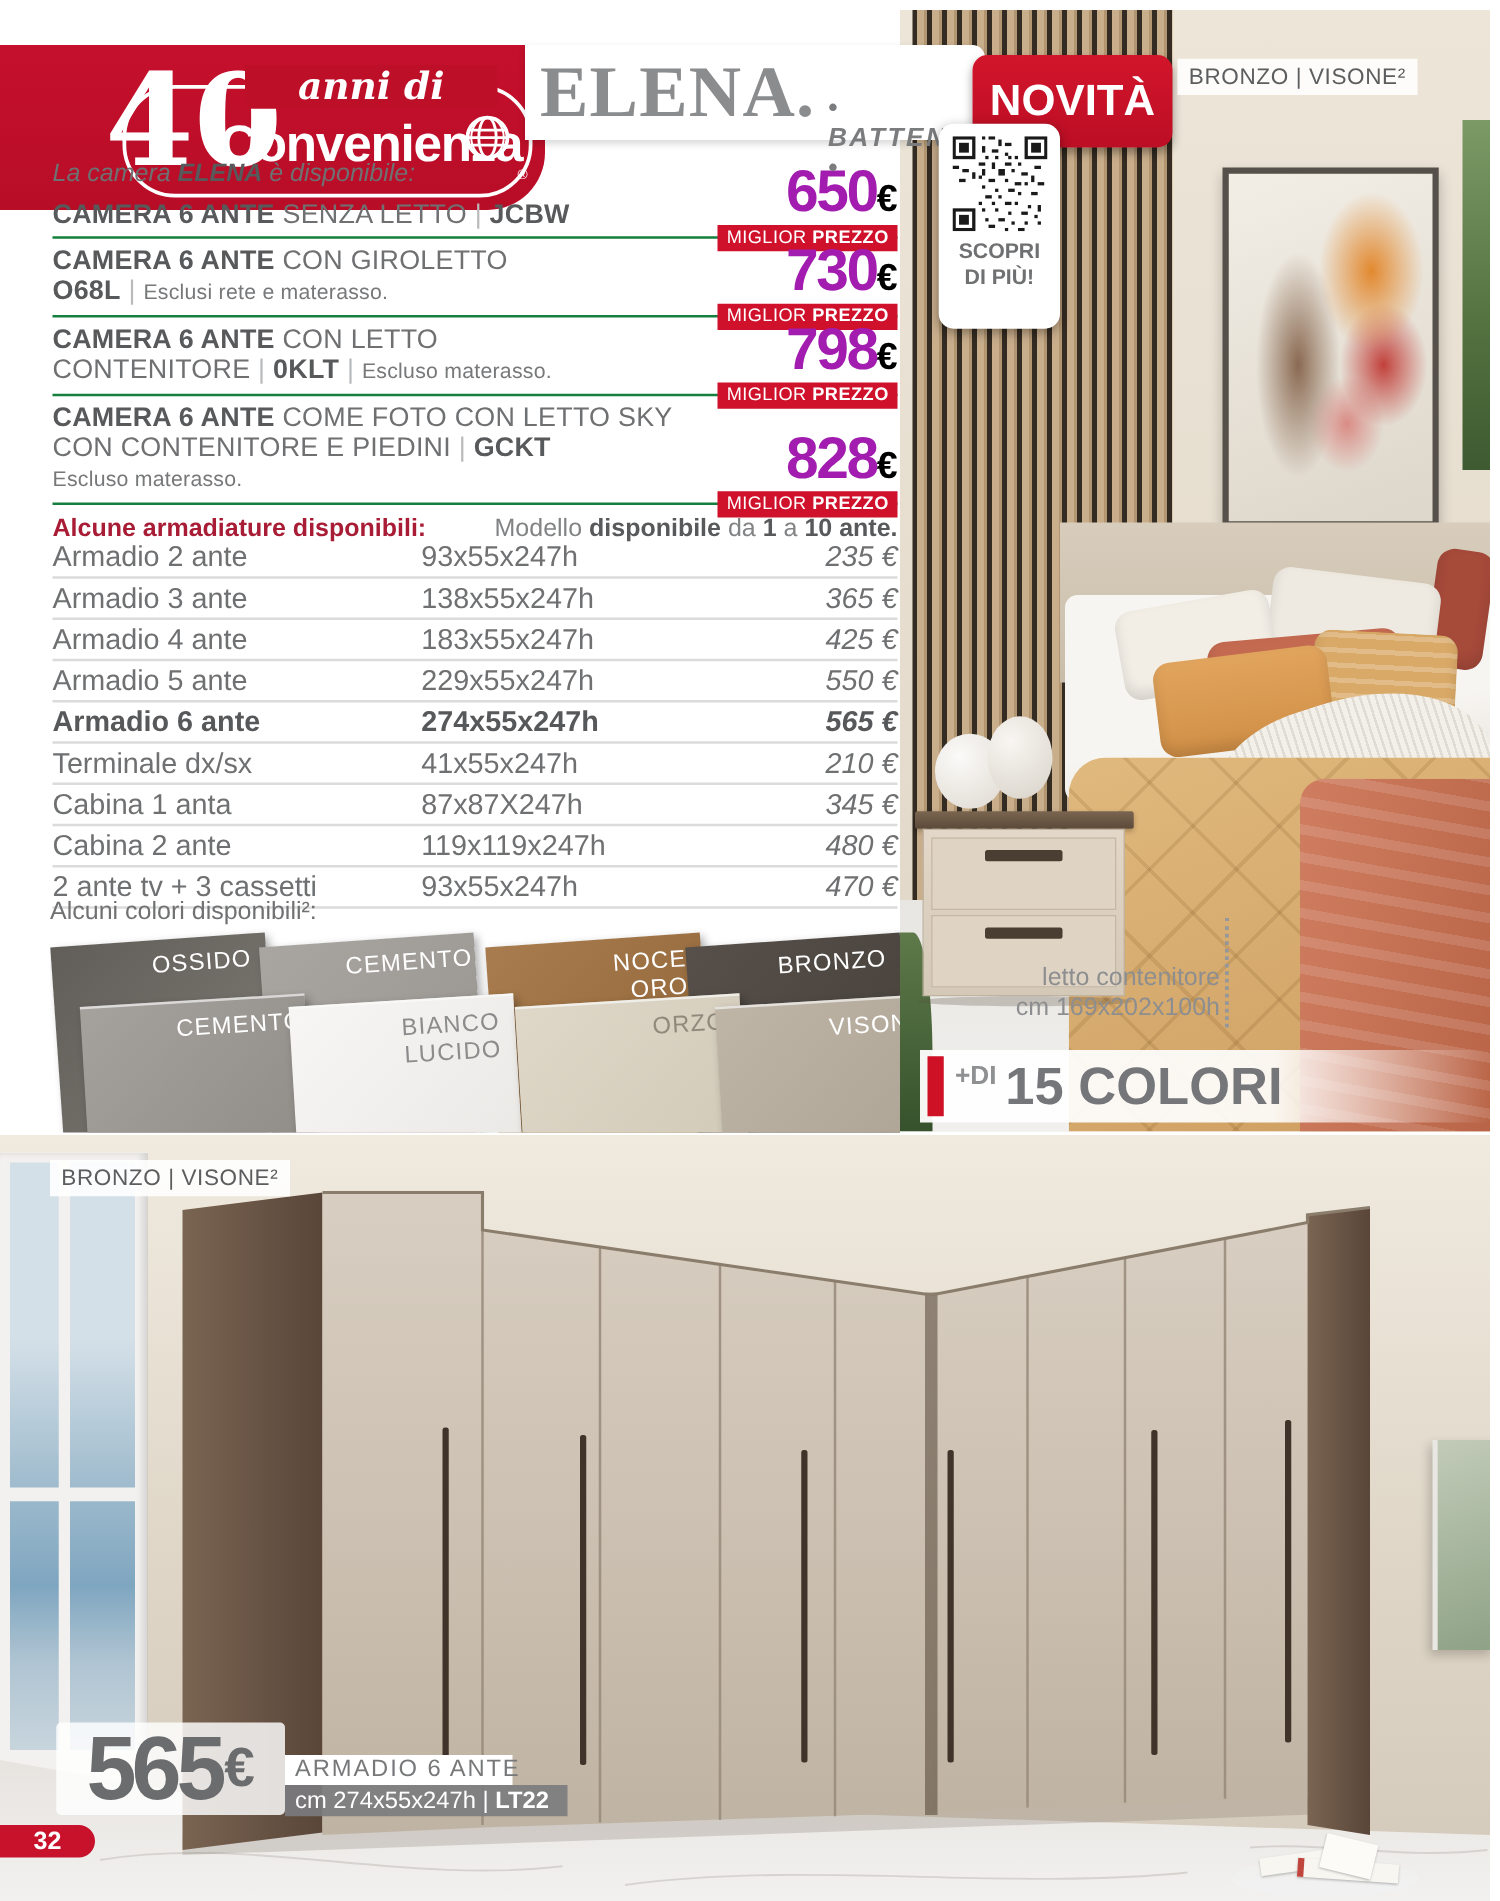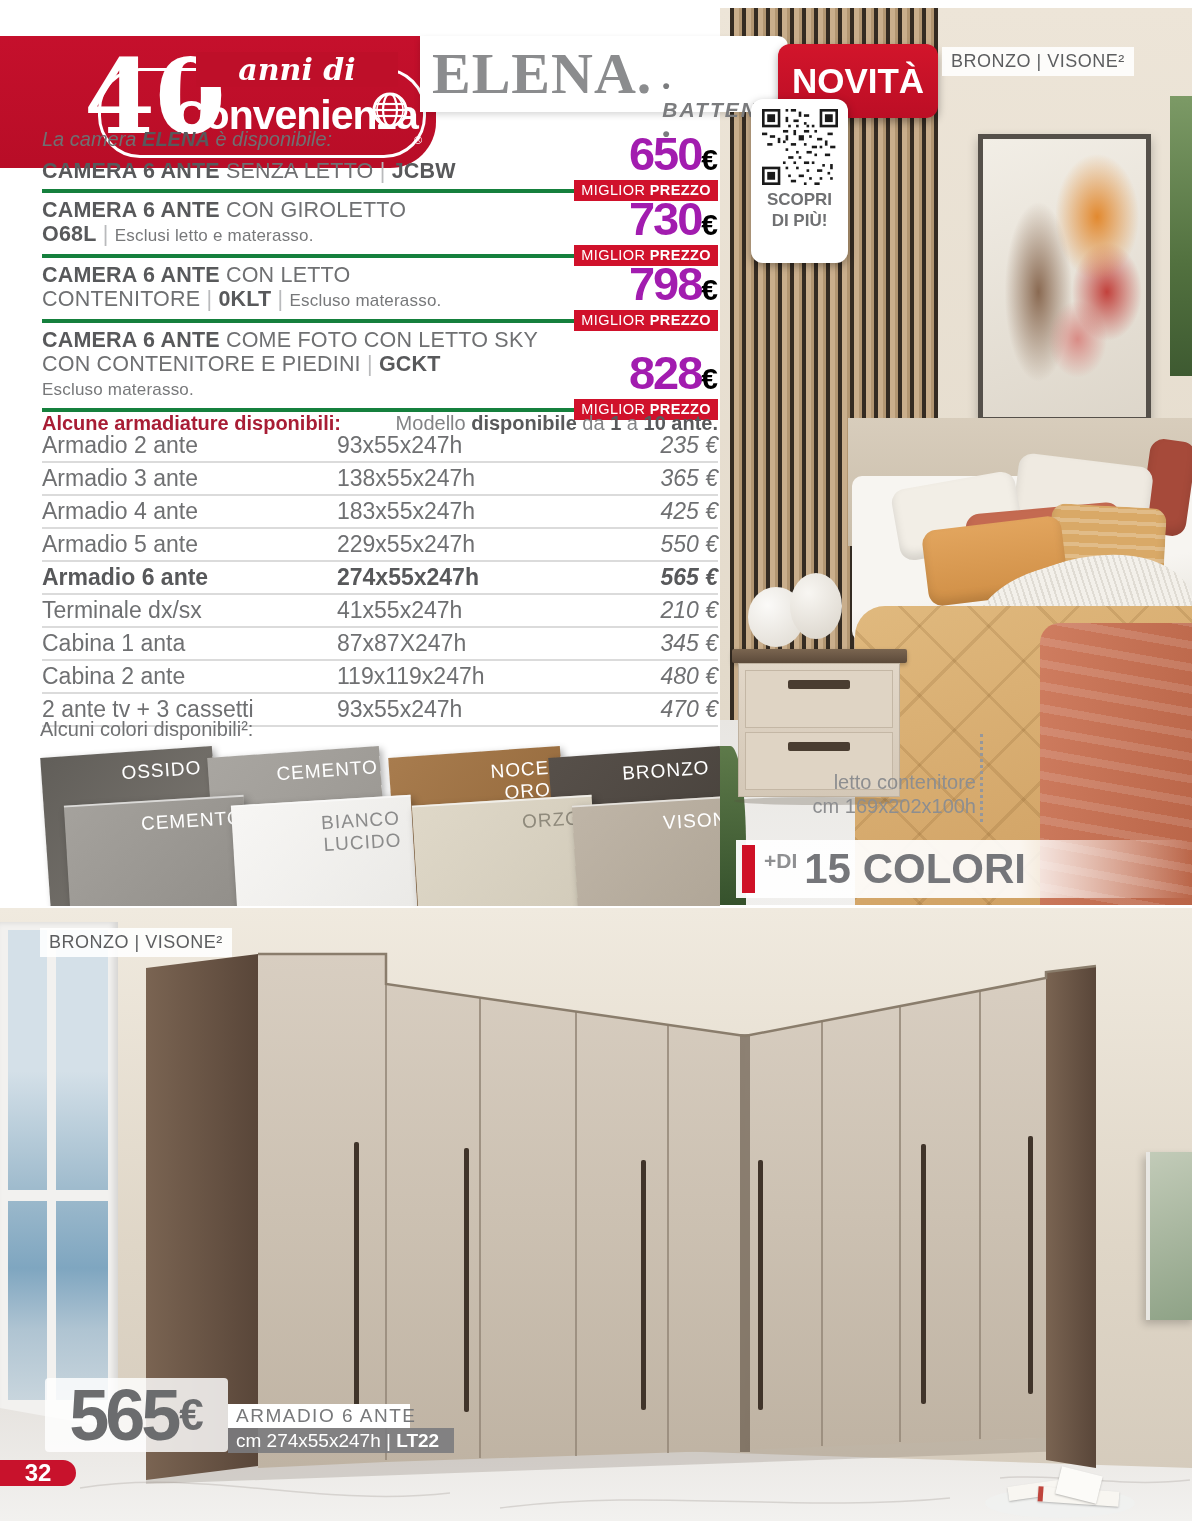--- a/index.html
+++ b/index.html
@@ -44,21 +44,21 @@
 
   
   .sg-b{font-weight:700;color:#58595B;}
   .sg-r{color:#6F7072;}
   .sg-p{color:#B9BABC;}
   .sg-s{font-size:17px;color:#77787A;}
 
   
   .offers{position:absolute;left:42px;top:128px;width:676px;z-index:5;}
   .intro{font-size:20px;height:26px;color:#6F7072;font-style:italic;}
-  .offer{position:relative;border-bottom:4px solid #15803d;padding:5px 150px 6px 0;}
+  .offer{position:relative;border-bottom:2px solid #15803d;padding:5px 150px 6px 0;}
   .offer-line{font-size:21.5px;line-height:24px;letter-spacing:.2px;}
   .price-block{position:absolute;right:0;bottom:-12px;display:flex;flex-direction:column;
                align-items:flex-end;z-index:2;}
   .price-num{font-size:47px;font-weight:600;color:#a21caf;letter-spacing:-2px;line-height:.9;}
   .price-cur{font-size:30px;font-weight:700;letter-spacing:0;}
   .best-badge{background:#D0112B;color:#fff;font-size:14.5px;line-height:1;
               padding:3px 7px 4px;margin-top:3px;letter-spacing:.4px;white-space:nowrap;}
   .best-badge .sg-b{color:#fff;font-weight:800;}
   .best-badge .sg-r{color:#fff;}
 
@@ -186,21 +186,21 @@
   .p565-cur{font-size:44px;font-weight:700;color:#6B6C6E;margin-left:2px;}
   .band-prod{position:absolute;left:228px;top:1404px;width:182px;height:24px;background:#fff;
              font-size:19px;color:#77787A;letter-spacing:1.5px;line-height:24px;padding-left:8px;
              box-sizing:border-box;z-index:8;white-space:nowrap;}
   .band-dims{position:absolute;left:228px;top:1428px;width:226px;height:25px;
              background:rgba(123,123,126,.9);font-size:19px;line-height:25px;padding-left:8px;
              box-sizing:border-box;z-index:8;white-space:nowrap;}
   .band-dims .sg-r{color:#fff;}
   .band-dims .sg-b{color:#fff;font-weight:800;}
   .page-badge{position:absolute;left:0;top:1460px;width:76px;height:26px;background:#C8122C;
-              border-radius:0 13px 13px 0;color:#fff;font-size:24px;font-weight:700;
+              border-radius:0 13px 13px 0;color:#fff;font-size:20px;font-weight:700;
               display:flex;align-items:center;justify-content:center;z-index:9;}
 </style>
 </head>
 <body>
 
 <div class="page">
 
   <div class="photo1">
     <div class="slats"></div>
     <div class="art1"></div>
@@ -357,21 +357,21 @@
           </div>
       <div class="price-block">
         <div><span class="price-num">650</span><span class="price-cur">€</span></div>
         <div class="best-badge"><span class="sg-r">MIGLIOR </span><span class="sg-b">PREZZO</span></div>
       </div>
     </div>
 
     <div class="offer">
       <div class="offer-lines">
             <div class="offer-line"><span class="sg-b">CAMERA 6 ANTE</span><span class="sg-r"> CON GIROLETTO</span></div>
-            <div class="offer-line"><span class="sg-b">O68L</span><span class="sg-p"> | </span><span class="sg-s">Esclusi letto e materasso.</span></div>
+            <div class="offer-line"><span class="sg-b">O68L</span><span class="sg-p"> | </span><span class="sg-s">Esclusi rete e materasso.</span></div>
           </div>
       <div class="price-block">
         <div><span class="price-num">730</span><span class="price-cur">€</span></div>
         <div class="best-badge"><span class="sg-r">MIGLIOR </span><span class="sg-b">PREZZO</span></div>
       </div>
     </div>
 
     <div class="offer">
       <div class="offer-lines">
             <div class="offer-line"><span class="sg-b">CAMERA 6 ANTE</span><span class="sg-r"> CON LETTO</span></div>

